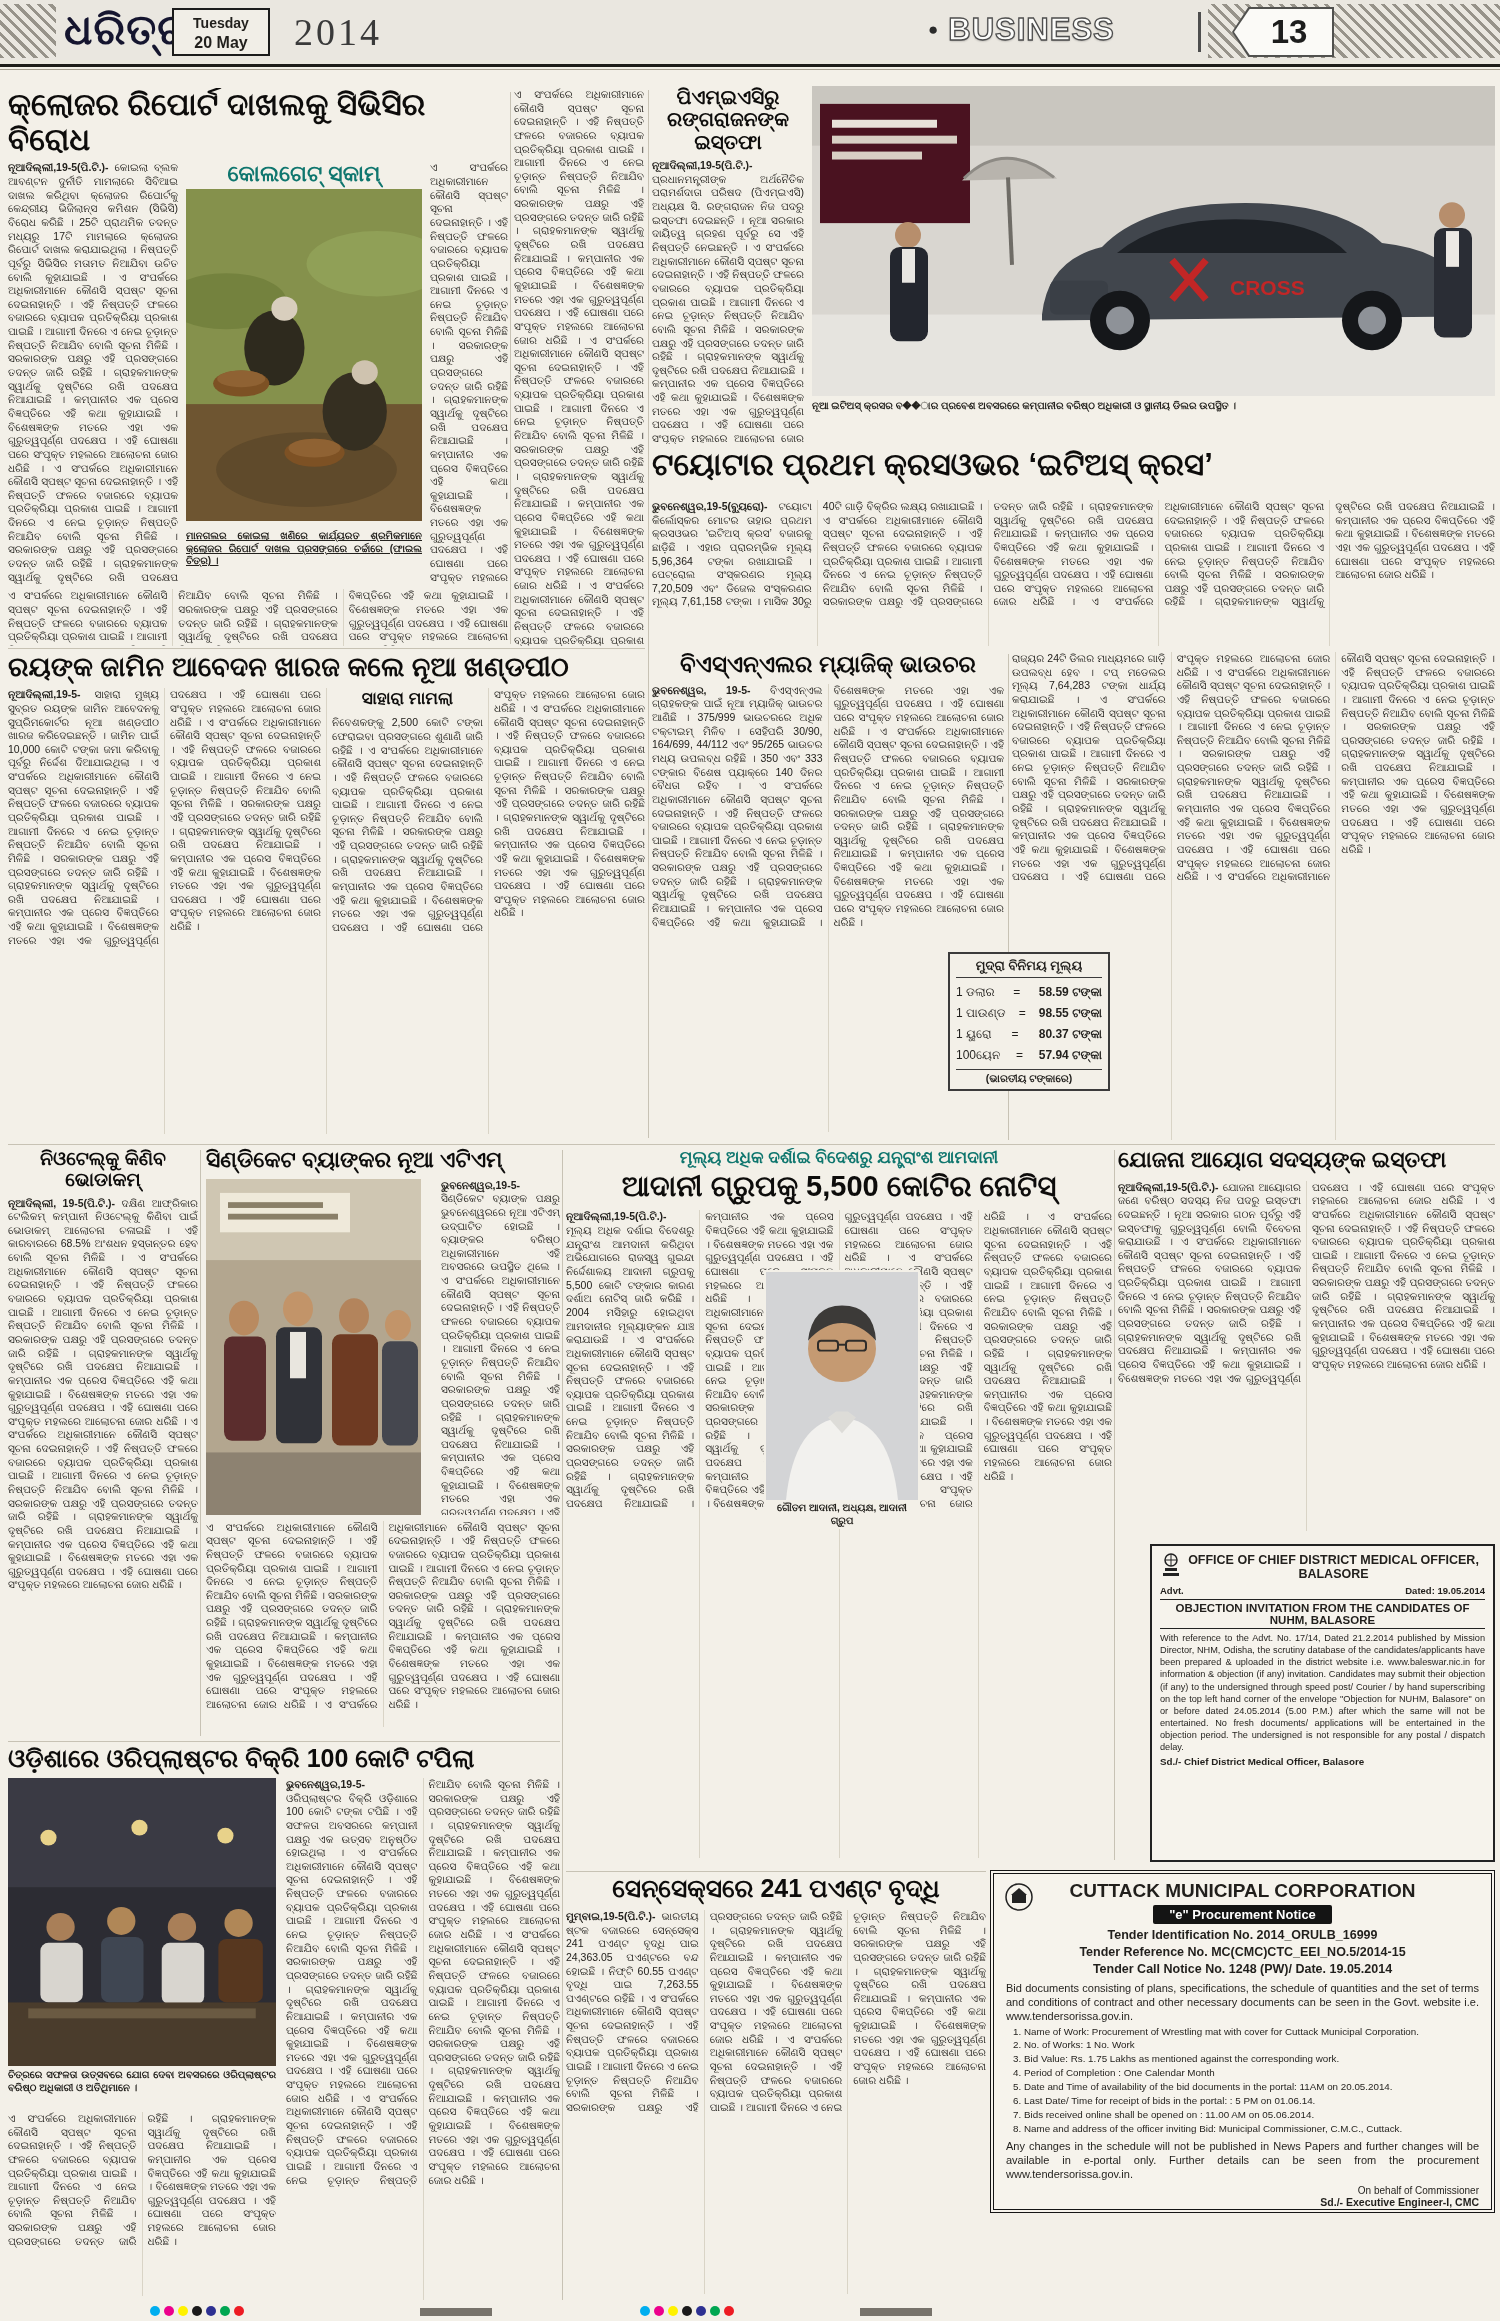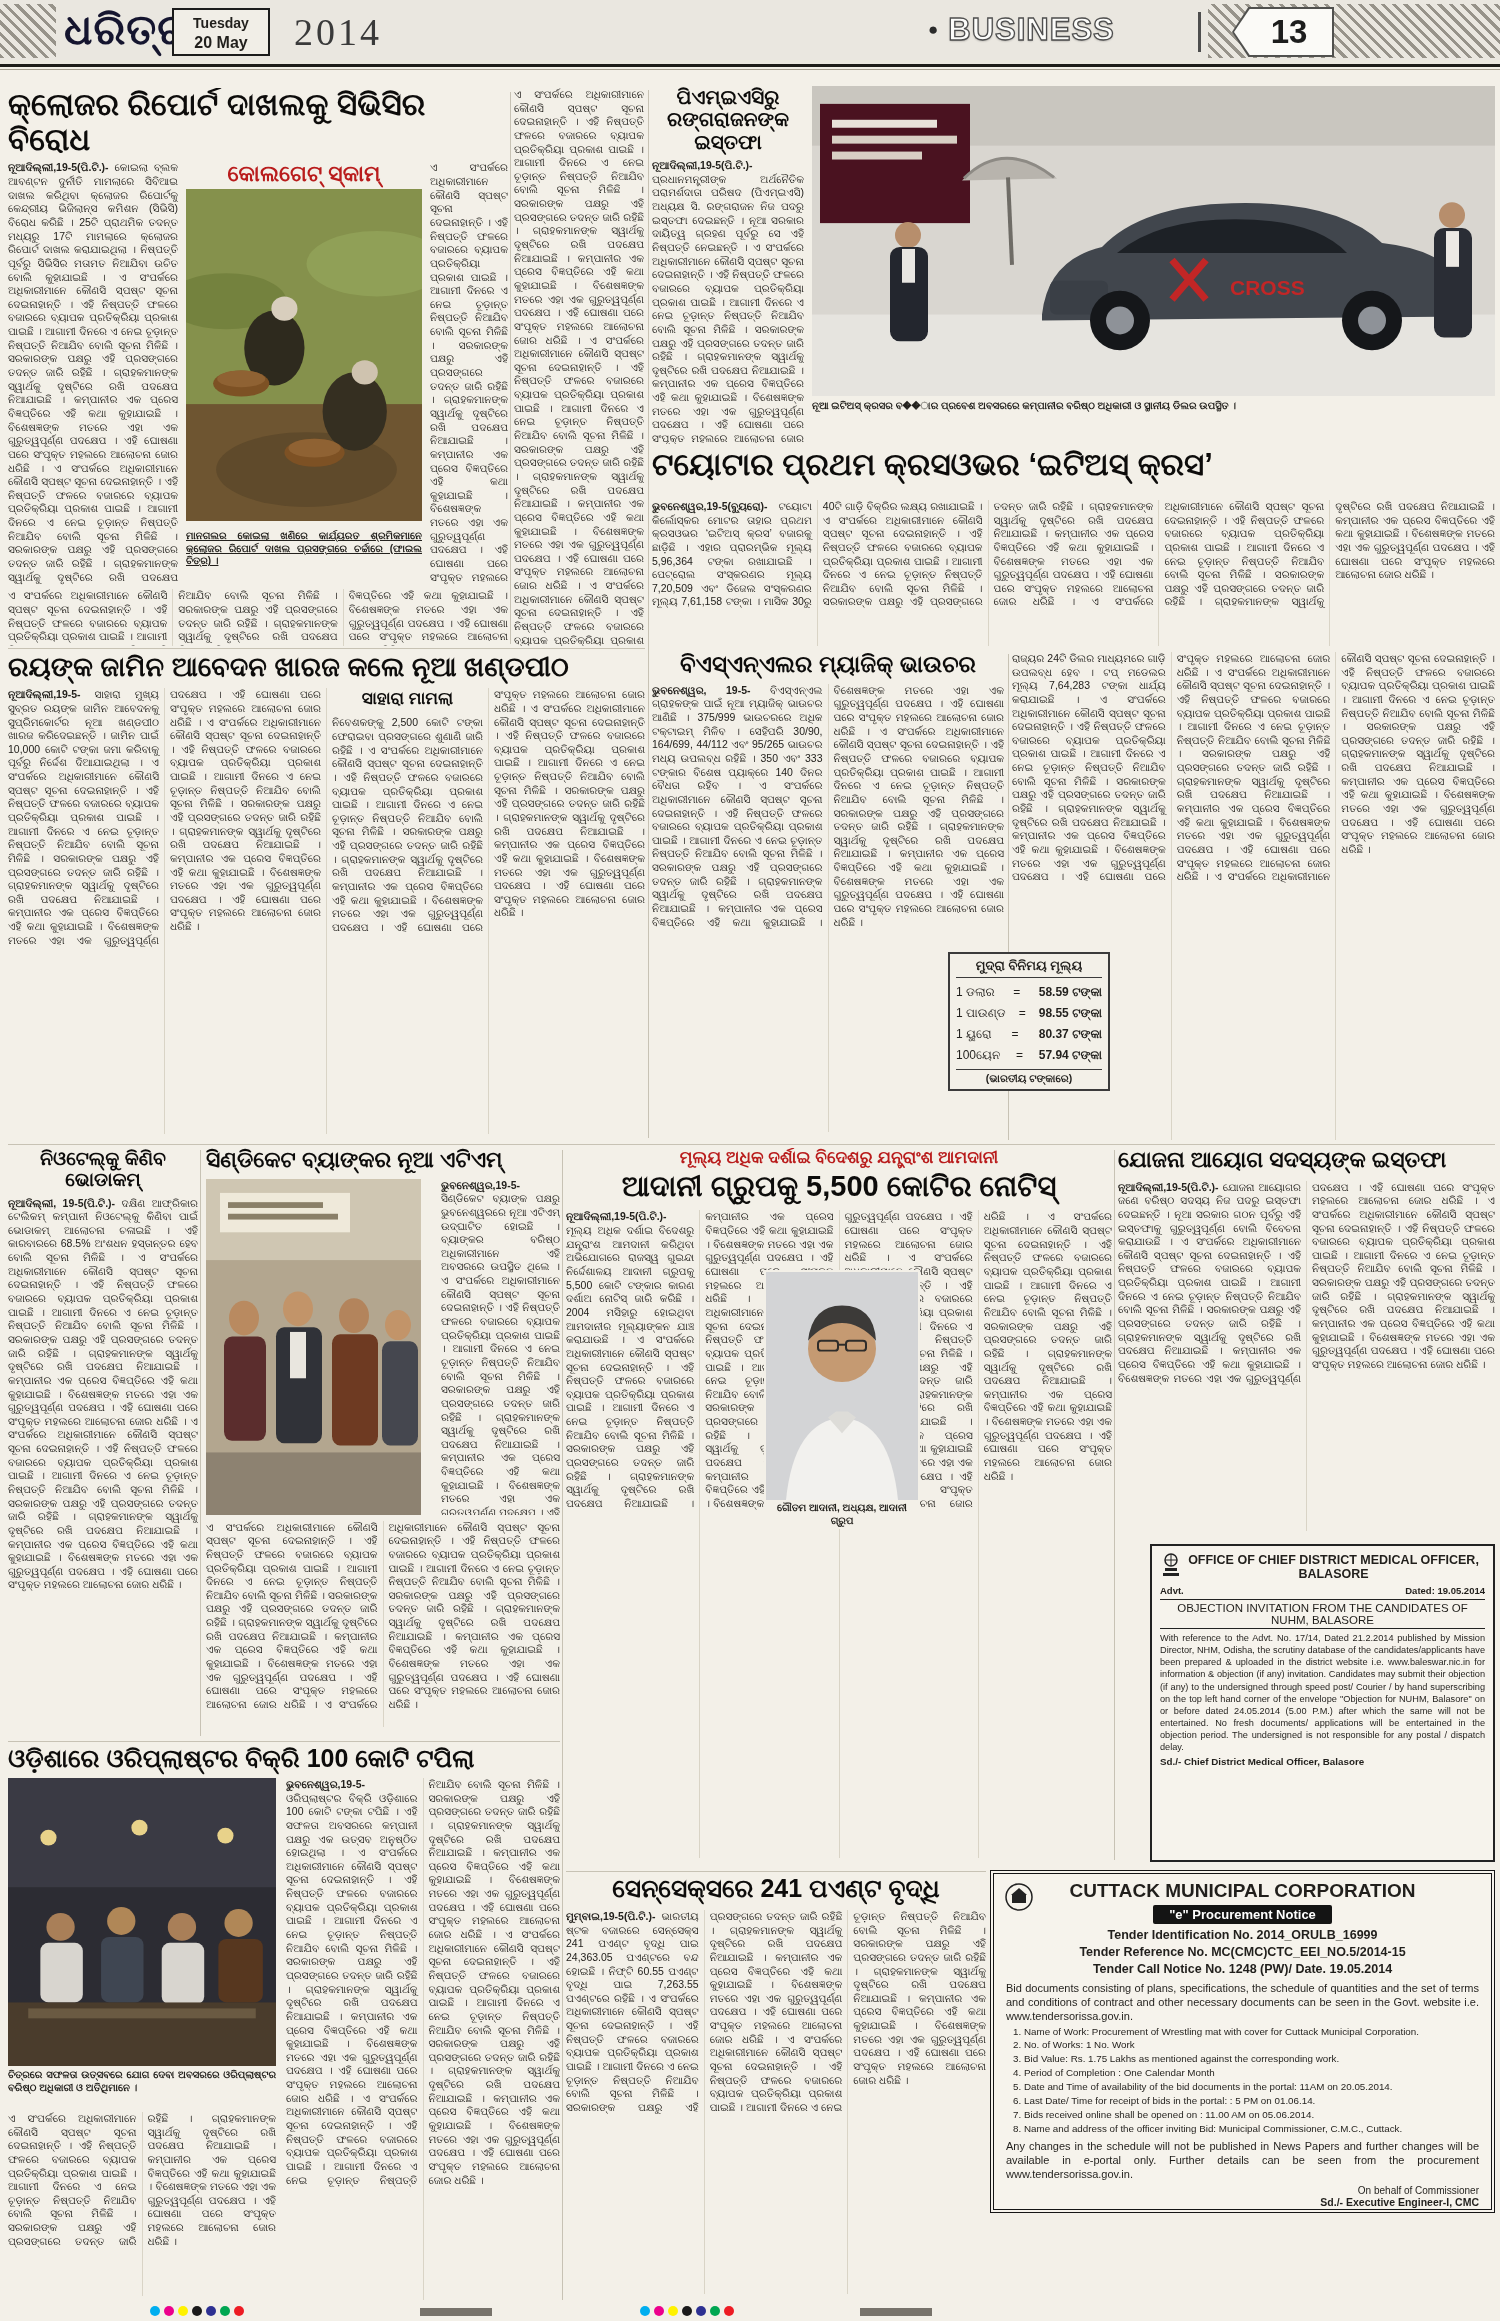--- a/index.html
+++ b/index.html
@@ -33,21 +33,21 @@
   #mast-rule  { position:absolute; left:0; top:64px; width:1500px; height:3px; background:#1d1c1a; }
   #mast-rule2 { position:absolute; left:0; top:69px; width:1500px; height:1px; background:#a49e91; }
 
   
   .art { position:absolute; overflow:hidden; }
   .headline { font-weight:bold; color:#0d0c0b; line-height:1.12; }
   .body-text { font-size:10.5px; line-height:1.3; text-align:justify; overflow:hidden; color:#23211d; }
   .cols-2 { columns:2; } .cols-3 { columns:3; } .cols-4 { columns:4; } .cols-5 { columns:5; }
   .cols-2,.cols-3,.cols-4,.cols-5 { column-gap:11px; column-rule:1px solid #d9d4c6; }
   .dateline { font-weight:bold; }
-  .kicker { font-weight:bold; text-align:center; color:#b91c1c; }
+  .kicker { font-weight:bold; text-align:center; color:#0f766e; }
   .subhead { font-weight:bold; font-size:17px; text-align:center; margin:6px 0; color:#0d0c0b; }
   figure { overflow:hidden; }
   figure svg { display:block; width:100%; height:100%; }
   .caption { font-size:10px; line-height:1.25; text-align:justify; font-weight:bold; color:#23211d; }
   .rule { position:absolute; background:#c7c2b4; }
 
   
   #cvc { left:8px; top:88px; width:500px; height:558px; }
   #cvc .hl { font-size:31px; margin-bottom:4px; }
   #cvc .row { display:flex; gap:8px; height:424px; }
@@ -105,21 +105,21 @@
 
   #yojana { left:1118px; top:1148px; width:377px; height:390px; }
   #yojana .hl { font-size:22px; margin-bottom:8px; }
   #yojana .bd { height:350px; }
 
   #balasore { left:1150px; top:1544px; width:345px; height:318px; position:absolute; overflow:hidden;
               border:2px solid #222; background:#f6f3ec; padding:6px 8px; }
   .bal-head { display:flex; align-items:center; }
   .bal-office { font-weight:bold; font-size:12.5px; text-align:center; flex:1; line-height:1.15; }
   .bal-meta { display:flex; justify-content:space-between; font-size:9.5px; margin:3px 0; font-weight:bold; }
-  .bal-title { font-weight:normal; font-size:11.5px; text-align:center; border-top:1px solid #222; border-bottom:1px solid #222; padding:2px 0; margin-bottom:3px; }
+  .bal-title { font-weight:bold; font-size:11.5px; text-align:center; border-top:1px solid #222; border-bottom:1px solid #222; padding:2px 0; margin-bottom:3px; }
   .bal-body { font-size:9.2px; line-height:1.32; text-align:justify; }
   .bal-sig { font-size:9.8px; font-weight:bold; text-align:left; margin-top:3px; }
 
   #oriplast { left:8px; top:1744px; width:552px; height:560px; }
   #oriplast .hl { font-size:25px; margin-bottom:6px; }
   #oriplast .row { display:flex; gap:10px; height:522px; }
   #oriplast .left { width:268px; flex:none; }
   #oriplast figure { height:288px; }
   #oriplast .cap { height:40px; overflow:hidden; margin:3px 0; }
   #oriplast .below { height:184px; }

